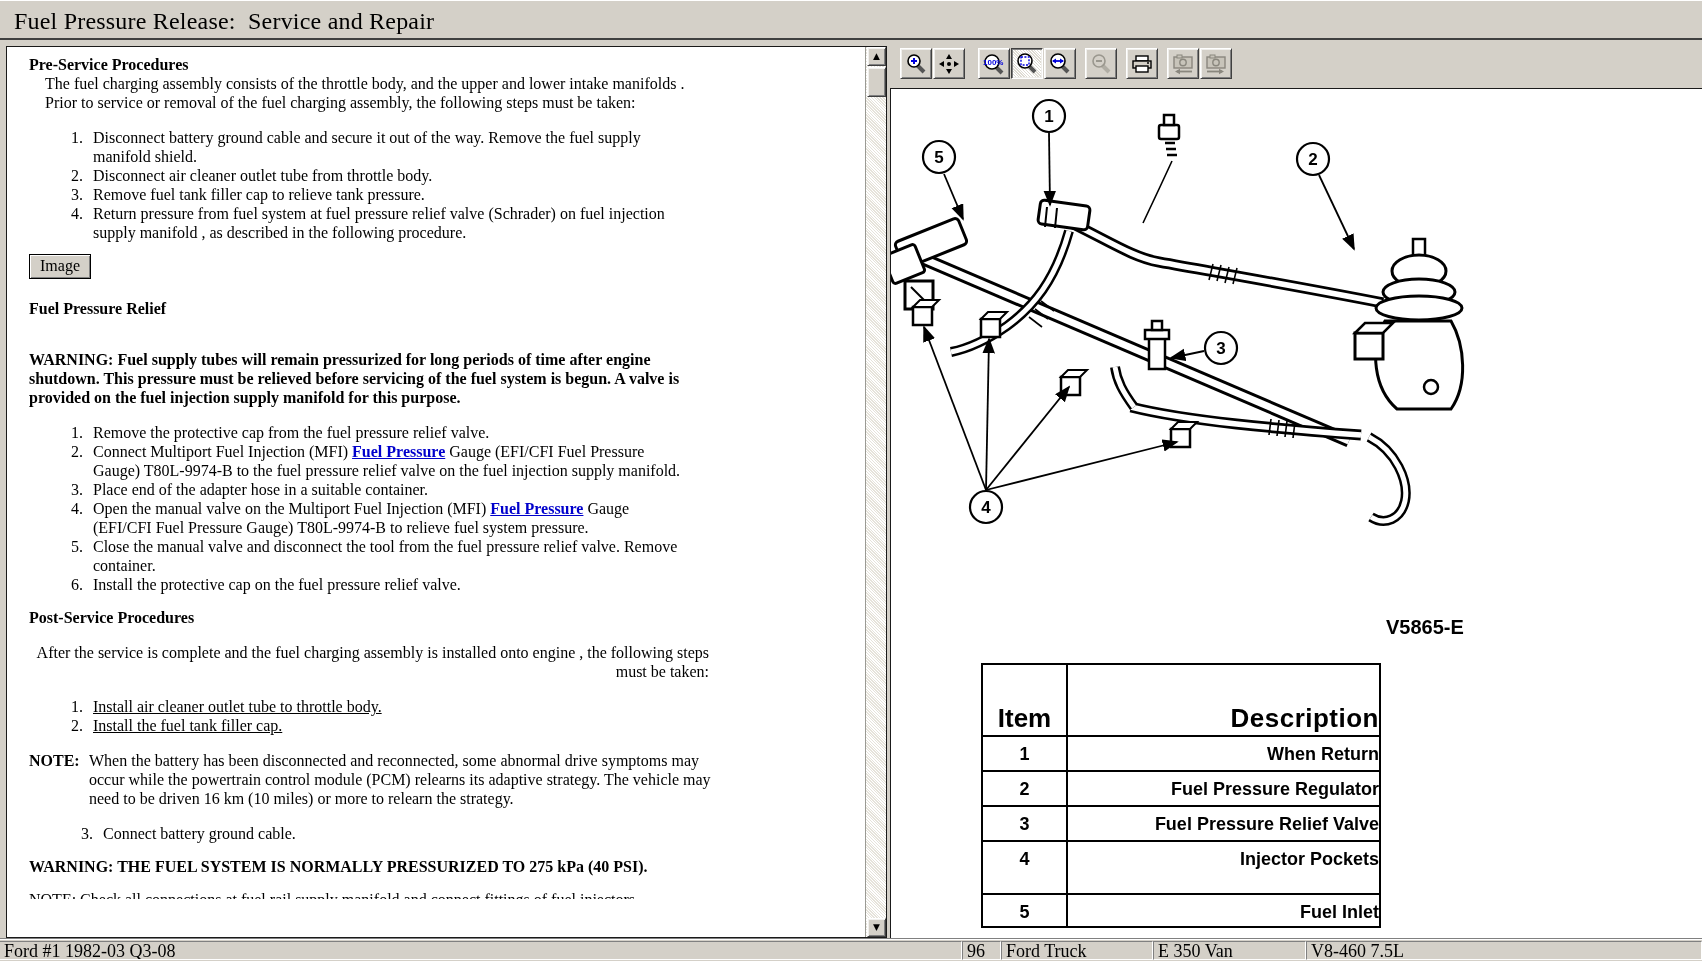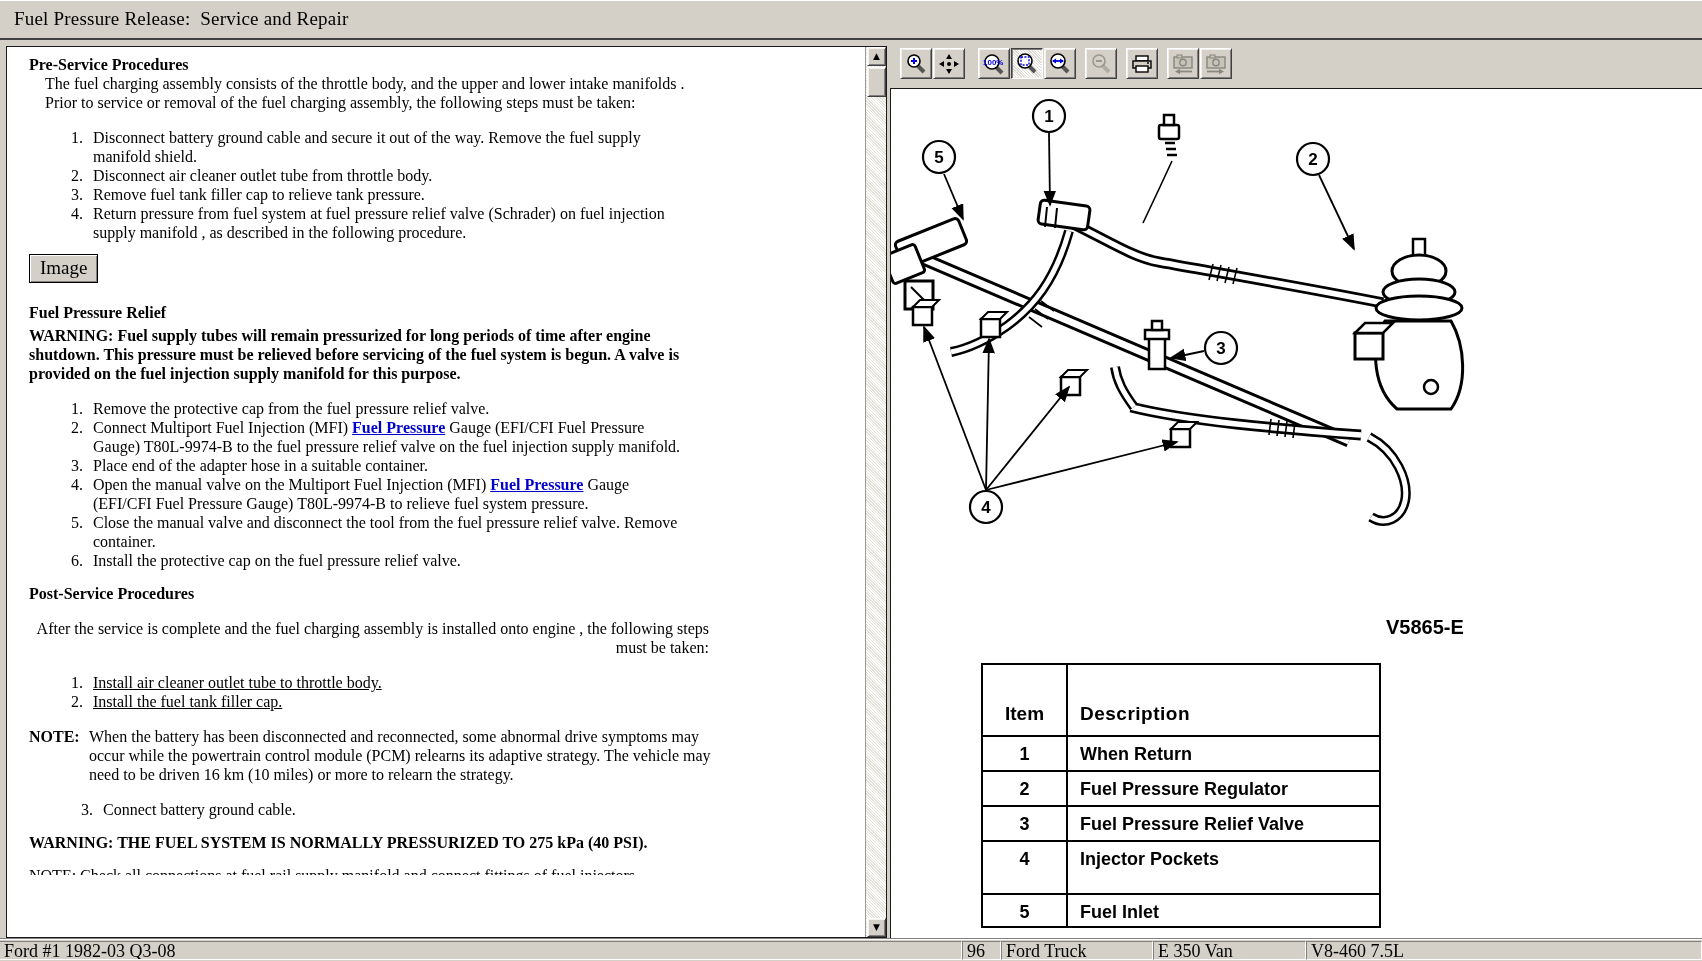--- a/index.html
+++ b/index.html
@@ -5,43 +5,43 @@
   * { margin:0; padding:0; box-sizing:border-box; }
   html,body { width:1702px; height:961px; overflow:hidden; }
   body { background:#d4d0c8; font-family:"Liberation Serif", serif; position:relative; }
 
   
   .titlebar {
     position:absolute; left:0; top:0; width:1702px; height:40px;
     background:#d4d0c8; border-top:1px solid #ffffff;
     border-bottom:2px solid #404040; padding:7px 0 0 14px;
   }
-  .titlebar .title { font-size:19px; color:#000; letter-spacing:0.2px; white-space:pre; }
+  .titlebar .title { font-size:24px; color:#000; letter-spacing:0.2px; white-space:pre; }
 
   
   .doc-pane {
     position:absolute; left:6px; top:46px; width:881px; height:892px;
     background:#fff; border:1px solid #1a1a1a; overflow:hidden;
   }
   .doc-content {
     position:absolute; left:0; top:0; right:21px; bottom:0;
     padding:8px 24px 12px 22px; font-size:16px; line-height:19px; color:#000;
     overflow:hidden;
   }
   .doc-content h3 { font-size:16px; line-height:19px; font-weight:bold; }
   .indent { margin-left:16px; width:660px; }
   .doc-content ol { margin:16px 0 0 0; padding-left:58px; width:660px; }
   .doc-content ol li { padding-left:6px; margin:0; }
-  .warn-para { margin-top:4px; width:670px; font-weight:bold; }
+  .warn-para { margin-top:32px; width:670px; font-weight:bold; }
   .plain-para { margin-top:16px; width:680px;text-align:right; } .mt14 { margin-top:14px; }
   .mt18 { margin-top:18px;text-decoration:underline; } .mt36 { margin-top:20px; }
   a.doclink { color:#0000cc; font-weight:bold; text-decoration:underline; cursor:pointer; }
   .image-btn {
     margin-top:12px; display:inline-block;
-    font-family:"Liberation Serif", serif; font-size:19px; color:#000;
+    font-family:"Liberation Serif", serif; font-size:16px; color:#000;
     background:#d4d0c8; padding:2px 10px 3px 10px;
     border:1px solid #000; outline:none;
     box-shadow: inset 1px 1px 0 #fff, inset -1px -1px 0 #808080;
     cursor:pointer;
   }
   .note-row { margin-top:16px; display:flex; width:690px; }
   .note-row .note-label { font-weight:bold; flex:0 0 52px; }
   .note-row .note-body { flex:1; padding-left:8px; }
   .step3-row { margin-top:16px; display:flex; width:660px; }
   .step3-row .num { flex:0 0 24px; margin-left:40px; text-align:right; }
@@ -95,22 +95,22 @@
 
   
   .parts-table {
     position:absolute; left:90px; top:574px; width:400px;
     border:2px solid #000; background:#fff;
     font-family:"Liberation Sans", sans-serif; font-weight:bold; color:#000;
   }
   .pt-row { display:flex; border-top:2px solid #000; }
   .pt-row:first-child { border-top:none; }
   .pt-c1 { flex:0 0 85px; border-right:2px solid #000; text-align:center; }
-  .pt-c2 { flex:1; padding-left:12px; }
-  .pt-head { height:70px; } .pt-head .pt-c1, .pt-head .pt-c2 { font-size:19px; padding-top:38px; }
+  .pt-c2 { flex:1; padding-left:12px;text-align:right; }
+  .pt-head { height:70px; } .pt-head .pt-c1, .pt-head .pt-c2 { font-size:26px; padding-top:38px; }
   .pt-head .pt-c2 { letter-spacing:0.5px; }
   .pt-r { height:35px; } .pt-r .pt-c1, .pt-r .pt-c2 { font-size:18px; padding-top:7px; }
   .pt-r4 { height:53px; }
   .pt-r5 { height:33px; }
 
   
   .statusbar {
     position:absolute; left:0; bottom:0; width:1702px; height:23px; background:#d4d0c8;
     border-top:1px solid #808080; box-shadow: inset 0 1px 0 #ffffff;
     display:flex; font-size:18px;

